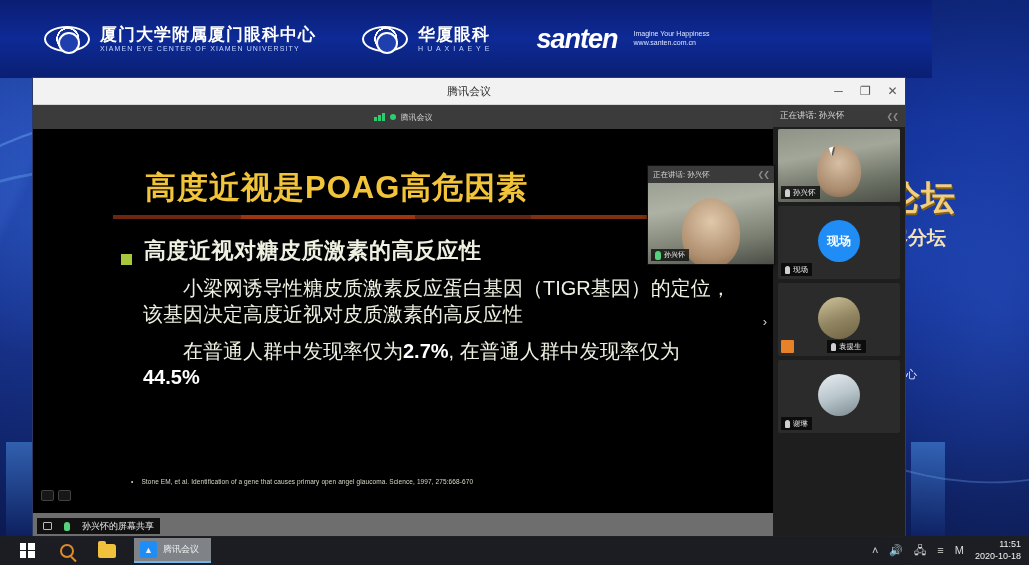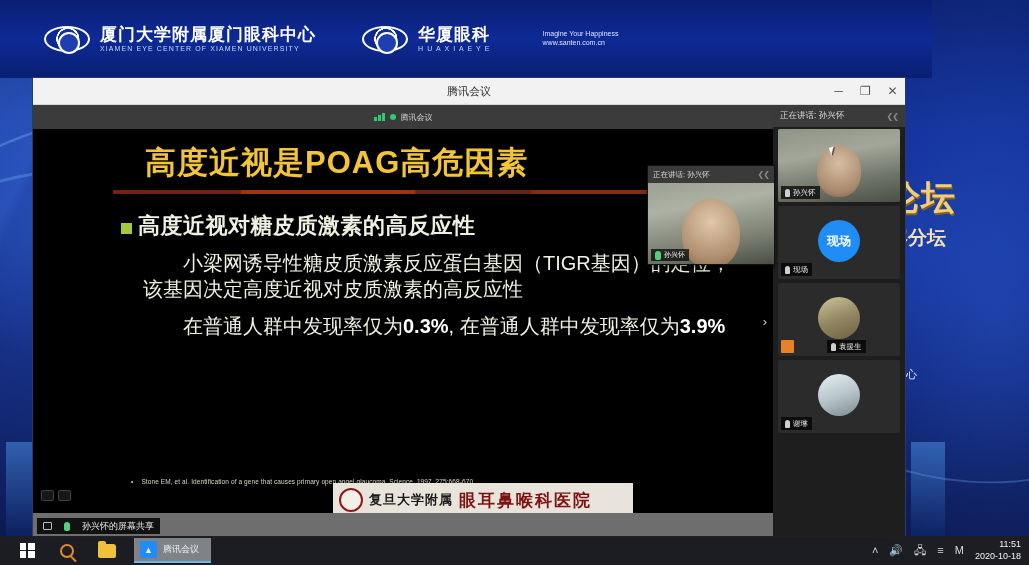--- a/index.html
+++ b/index.html
@@ -118,33 +118,33 @@
   .sig { display:flex; align-items:flex-end; gap:1px; }
   .sig i { display:block; width:3px; background:#2ecc71; }
   .sig i:nth-child(1){height:4px;} .sig i:nth-child(2){height:6px;} .sig i:nth-child(3){height:8px;}
   .sig-dot { width:6px; height:6px; border-radius:50%; background:#2ecc71; }
   .share-topbar span { color:#cfcfcf; font-size:8px; }
 
   
   .slide {
     position:absolute; left:0; top:24px; width:740px; height:384px;
     background:#000;
-    padding: 13px 40px 0 76px;
+    padding: 38px 40px 0 76px;
   }
   .slide-title {
     color:#f2c43a; font-size:31px; font-weight:bold; letter-spacing:1px;
     text-shadow: 2px 2px 2px rgba(0,0,0,.9);
     margin-left:36px;
   }
   .title-rule {
     height:4px; margin:6px 0 0 4px; width:580px;
     background: linear-gradient(90deg,#7a2a10 0 22%, #b03a12 22% 52%, #6d2a14 52% 72%, #8c3512 72% 100%);
     opacity:.9;
   }
-  .bullet-row { display:flex; align-items:flex-start; gap:6px; margin-top:18px; margin-left:12px; }
+  .bullet-row { display:flex; align-items:flex-end; gap:12px; margin-top:18px; margin-left:12px; }
   .bullet-sq { width:11px; height:11px; background:#a8c83c; margin-top:11px; flex:none; }
   .bullet-txt { color:#eef0e2; font-size:22px; font-weight:bold; line-height:1.25; letter-spacing:.5px; }
   .para {
     color:#eef0e2; font-size:20px; line-height:1.33; margin-top:10px; margin-left:34px;
     text-indent:2em;
   }
   .para b { color:#ffffff; }
   .cite {
     position:absolute; left:98px; bottom:28px; color:#d8d8c8; font-size:6.5px; letter-spacing:.1px;
   }
@@ -297,20 +297,21 @@
       </div>
     </div>
     <div class="logo-group">
       <div class="eye-mark"></div>
       <div>
         <div class="logo-cn">华厦眼科</div>
         <div class="logo-en">H U A X I A   E Y E</div>
       </div>
     </div>
     <div class="logo-group">
+      <div class="santen">santen</div>
       <div class="santen-tag">
         <div>Imagine Your Happiness</div>
         <div>www.santen.com.cn</div>
       </div>
     </div>
   </div>
 
   <div class="banner">
     <div class="num7">7</div>
     <div class="l1">论坛</div>
@@ -352,30 +353,25 @@
           <div class="slide-title">高度近视是POAG高危因素</div>
           <div class="title-rule"></div>
 
           <div class="bullet-row">
             <span class="bullet-sq"></span>
             <span class="bullet-txt">高度近视对糖皮质激素的高反应性</span>
           </div>
 
           <div class="para">小梁网诱导性糖皮质激素反应蛋白基因（TIGR基因）的定位，该基因决定高度近视对皮质激素的高反应性</div>
 
-          <div class="para"><span>在普通人群中发现率仅为</span><b>0.3%</b><span>, 在普通人群中发现率仅为</span><b>3.9%</b></div>
+          <div class="para"><span>在普通人群中发现率仅为</span><b>2.7%</b><span>, 在普通人群中发现率仅为</span><b>44.5%</b></div>
 
 
           <div class="cite">Stone EM, et al. Identification of a gene that causes primary open angel glaucoma. Science, 1997, 275:668-670</div>
 
-          <div class="fudan-logo">
-            <div class="fudan-seal"></div>
-            <div class="fudan-cn1">复旦大学附属</div>
-            <div class="fudan-cn2">眼耳鼻喉科医院</div>
-          </div>
 
           <div class="slide-edgebtns">
             <i></i>
             <i></i>
           </div>
         </div>
 
         <div class="share-footer"></div>
         <div class="share-tag">
           <span class="mini-ic"></span>

